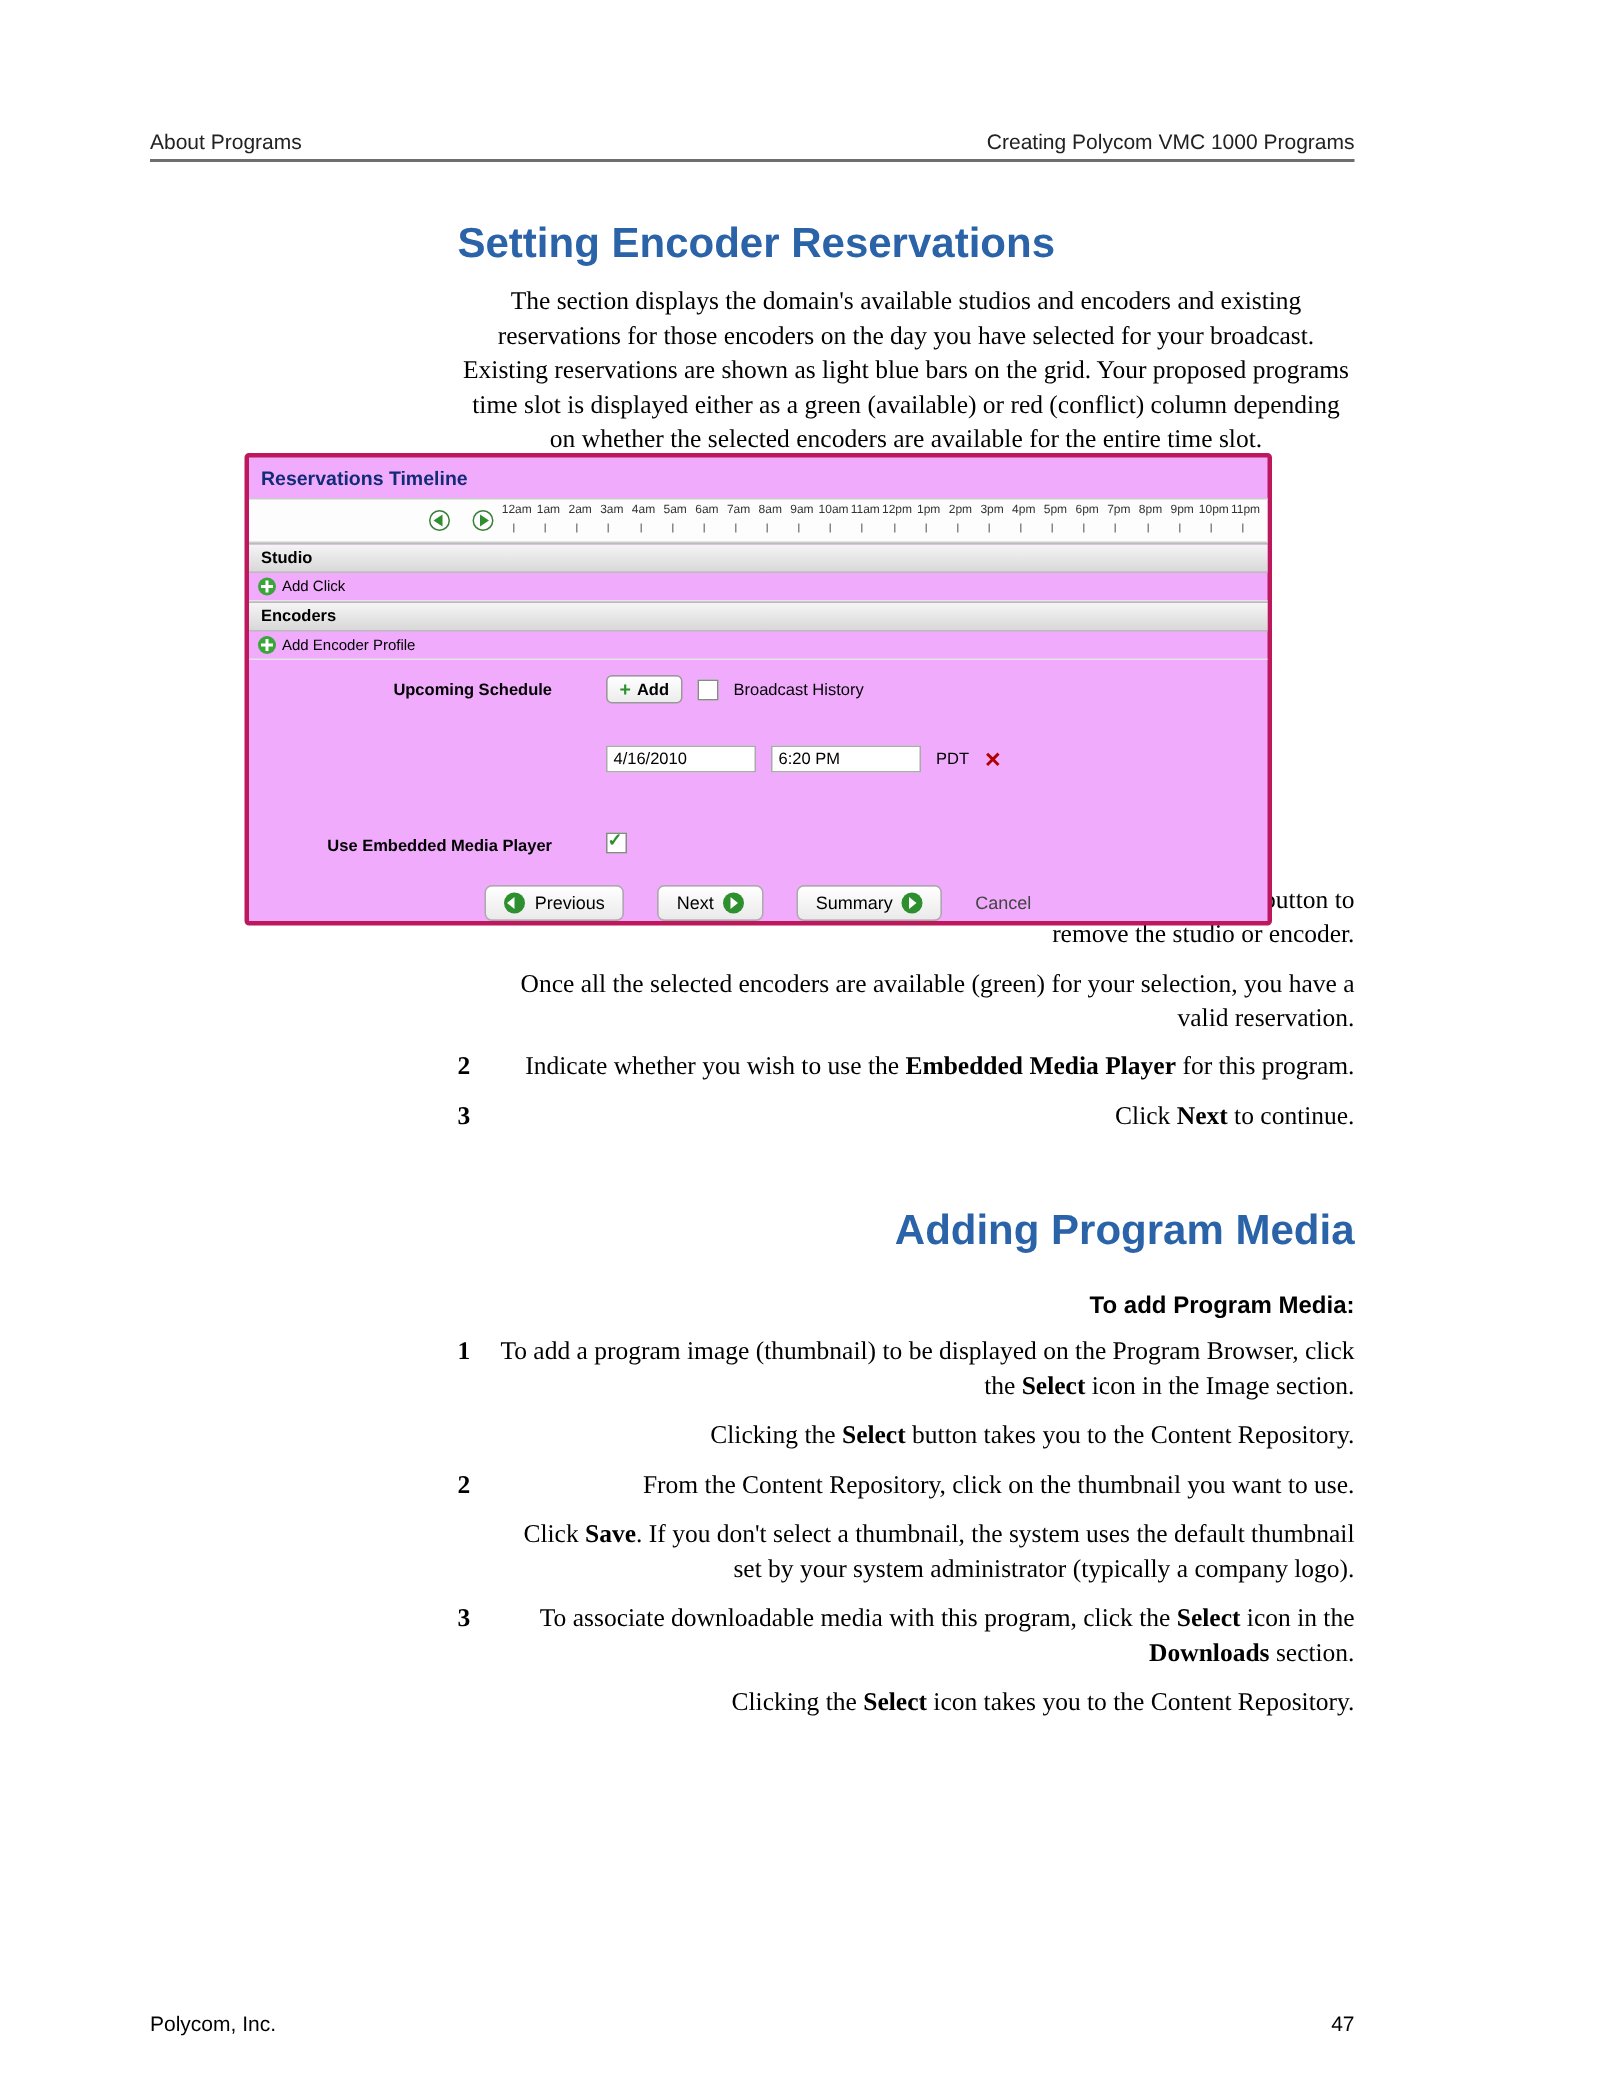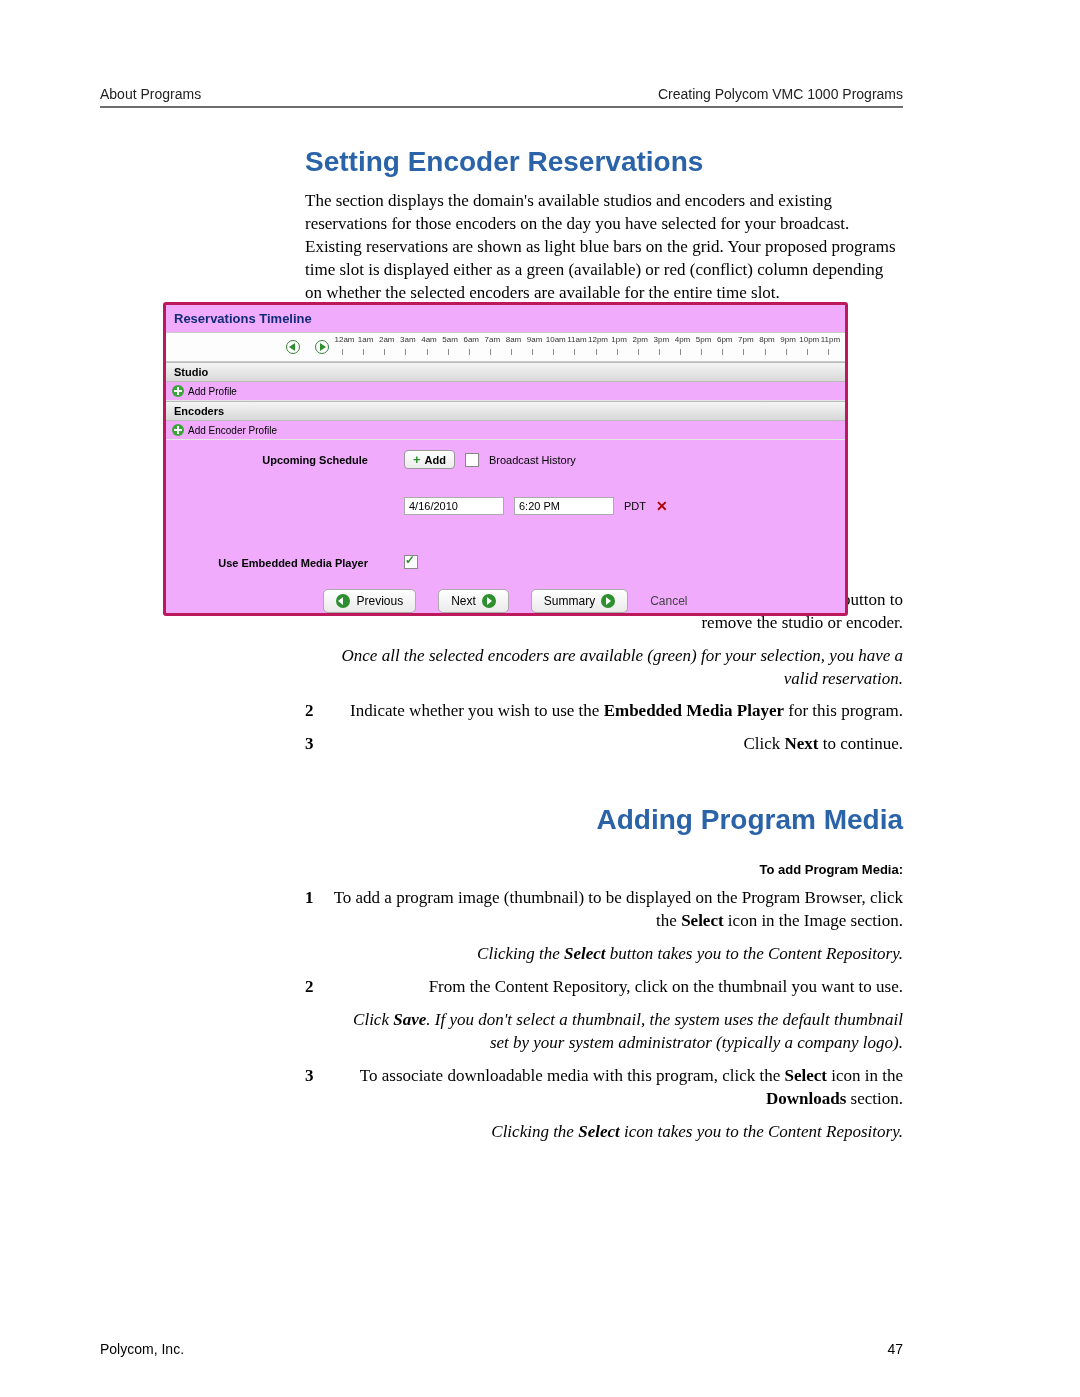--- a/index.html
+++ b/index.html
@@ -32,20 +32,21 @@
     font-family: "Segoe UI", Helvetica, Arial, sans-serif;
     font-weight: bold;
     font-size: 28px;
     color: #2b63a8;
     margin: 0 0 12px 0;
   }
   p.body-text {
     font-size: 17px;
     line-height: 1.35;
     margin: 0 0 14px 0;
+    text-align: center;
   }
   ol.steps {
     list-style: none;
     padding: 0;
     margin: 0;
     counter-reset: step;
   }
   ol.steps > li {
     position: relative;
     padding-left: 28px;
@@ -55,26 +56,25 @@
   }
   ol.steps > li::before {
     counter-increment: step;
     content: counter(step);
     position: absolute;
     left: 0;
     font-weight: bold;
   }
   ol.steps p.sub {
     margin: 10px 0 0 0;
-    font-style: italic;
   }
   .bold { font-weight: bold; }
   h4.subhead {
     font-family: "Segoe UI", Helvetica, Arial, sans-serif;
-    font-size: 13px;
+    font-size: 16px;
     font-weight: bold;
     margin: 26px 0 10px 0;
   }
   .footer-row {
     position: absolute;
     left: 100px;
     right: 100px;
     bottom: 40px;
     display: flex;
     justify-content: space-between;
@@ -362,21 +362,21 @@
           <div>8pm</div>
           <div>9pm</div>
           <div>10pm</div>
           <div>11pm</div>
         </div>
     </div>
 
     <div class="sec-header">Studio</div>
     <div class="row-line">
       <span class="plus-icon"></span>
-      <span>Add Profile</span>
+      <span>Add Click</span>
     </div>
 
     <div class="sec-header">Encoders</div>
     <div class="row-line">
       <span class="plus-icon"></span>
       <span>Add Encoder Profile</span>
     </div>
 
     <div class="form-area">
       <div class="form-label">Upcoming Schedule</div>

